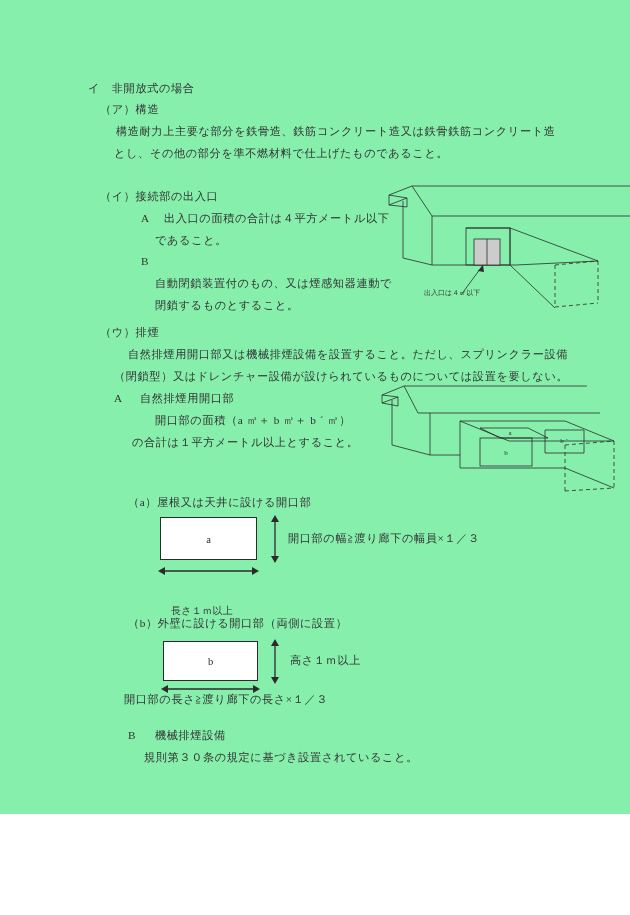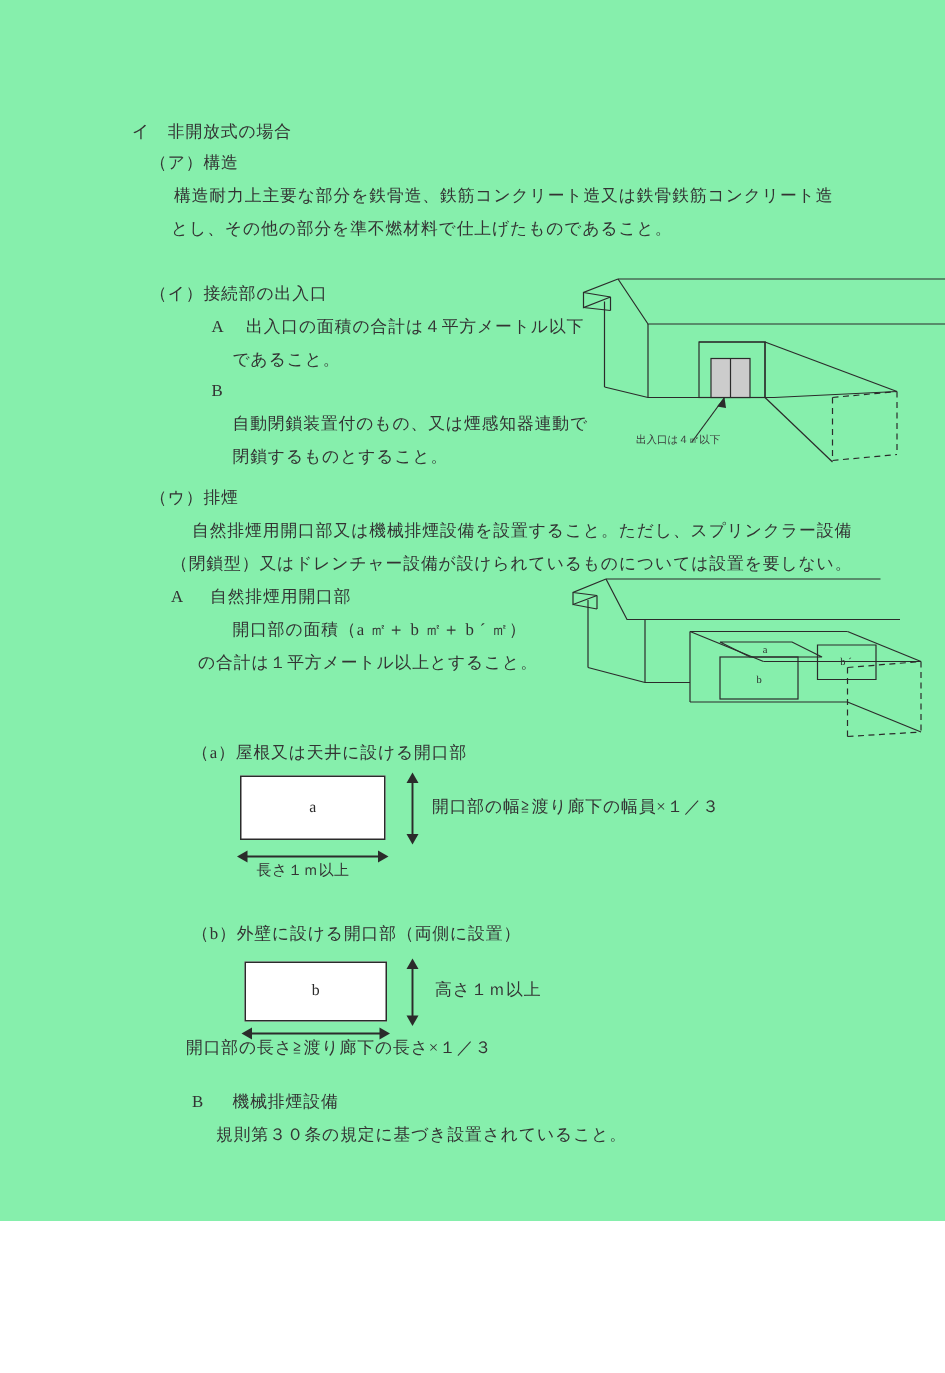--- a/index.html
+++ b/index.html
@@ -205,21 +205,21 @@
   <div class="txt" style="left:288px; top:533px;">開口部の幅≧渡り廊下の幅員×１／３</div>
 
   <div class="arrow" style="left:158px; top:565px;">
     <svg width="101" height="12" viewBox="0 0 101 12">
       <line x1="4" y1="6" x2="97" y2="6" stroke="#2b2b2b" stroke-width="1.3"></line>
       <polygon points="0,6 7,2 7,10" fill="#2b2b2b"></polygon>
       <polygon points="101,6 94,2 94,10" fill="#2b2b2b"></polygon>
     </svg>
   </div>
 
-  <div class="txt boxlbl" style="left:171px; top:576px;text-align:right;">長さ１ｍ以上</div>
+  <div class="txt boxlbl" style="left:171px; top:606px;text-align:right;">長さ１ｍ以上</div>
 
   <div class="txt" style="left:128px; top:618px;">（b）外壁に設ける開口部（両側に設置）</div>
 
   <div class="rect-opening" style="left:163px; top:641px; width:95px; height:40px;">
     <div class="rect-label">b</div>
   </div>
 
   <div class="arrow" style="left:268px; top:639px;">
     <svg width="14" height="45" viewBox="0 0 14 45">
       <line x1="7" y1="4" x2="7" y2="41" stroke="#2b2b2b" stroke-width="1.3"></line>

